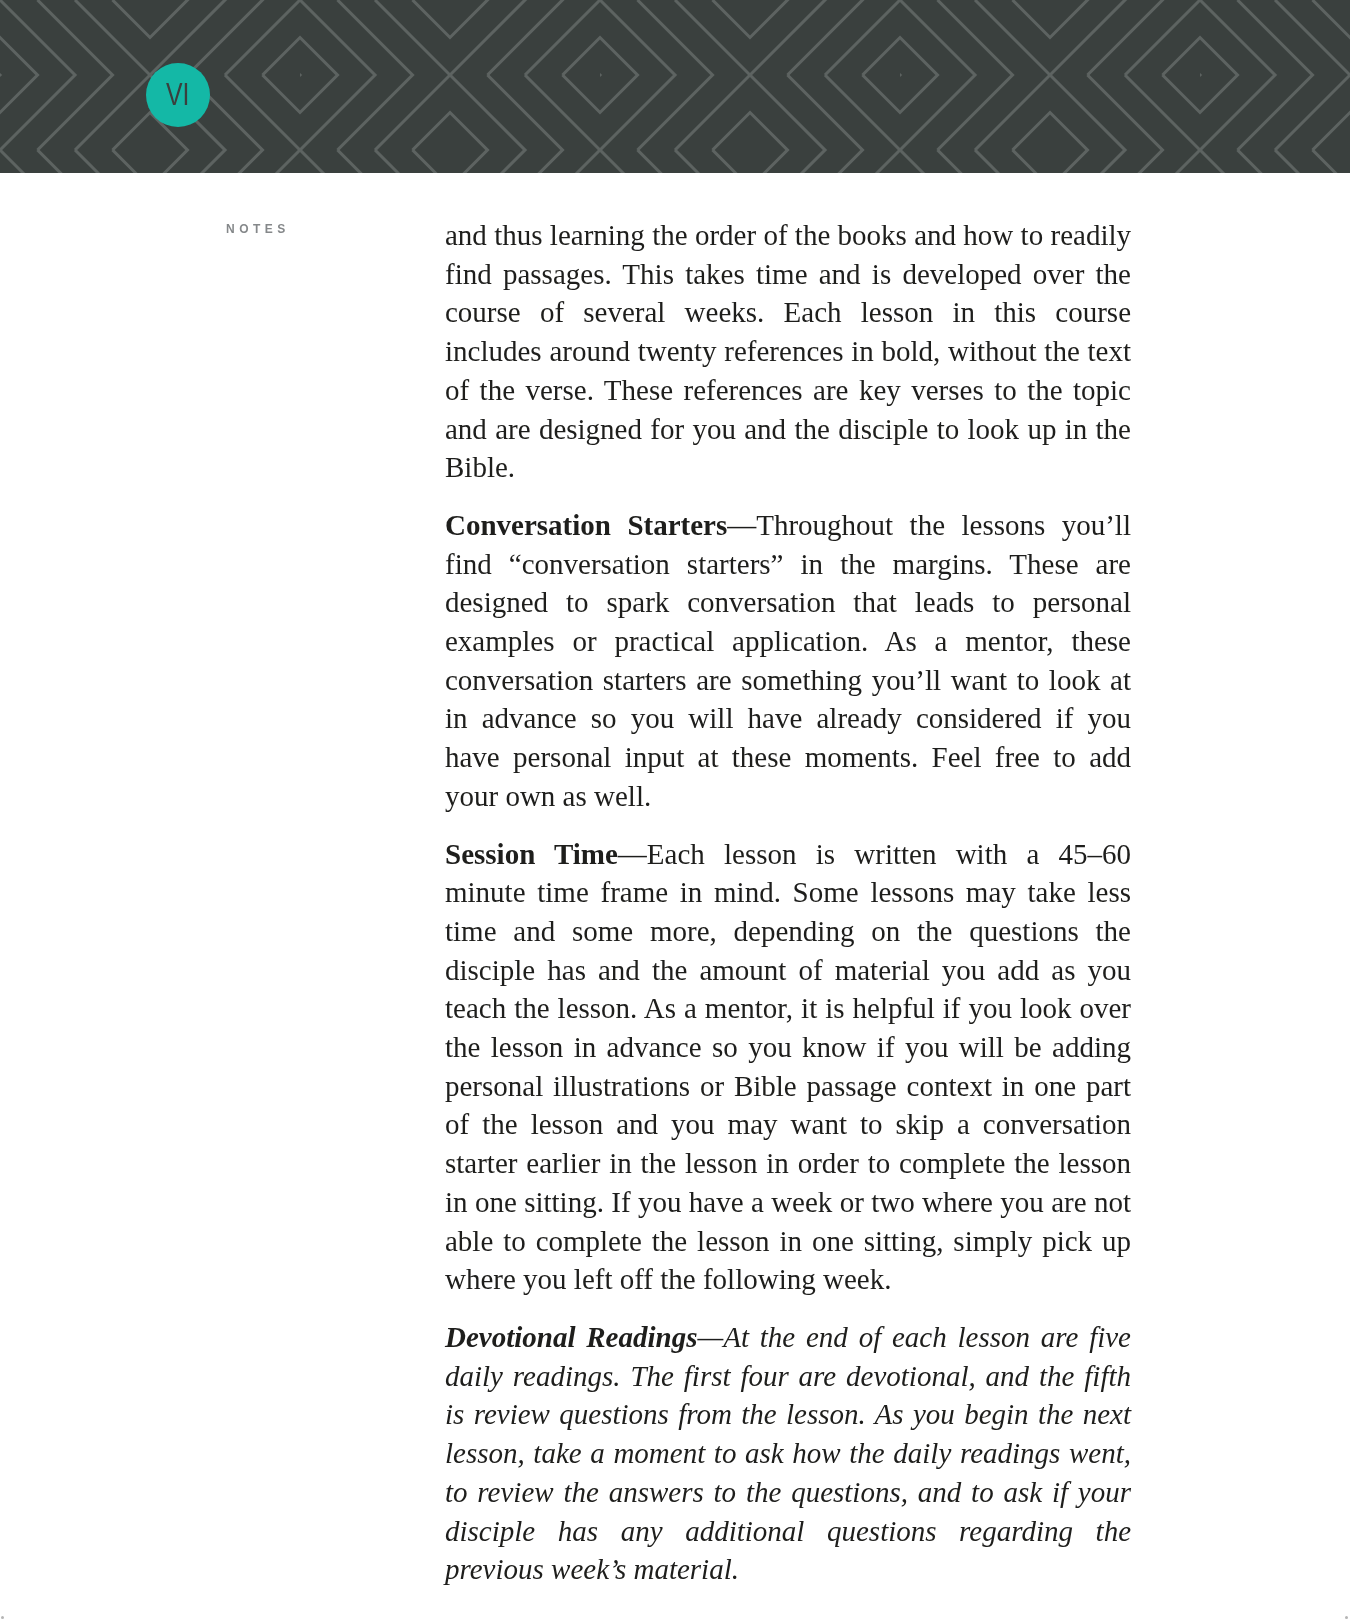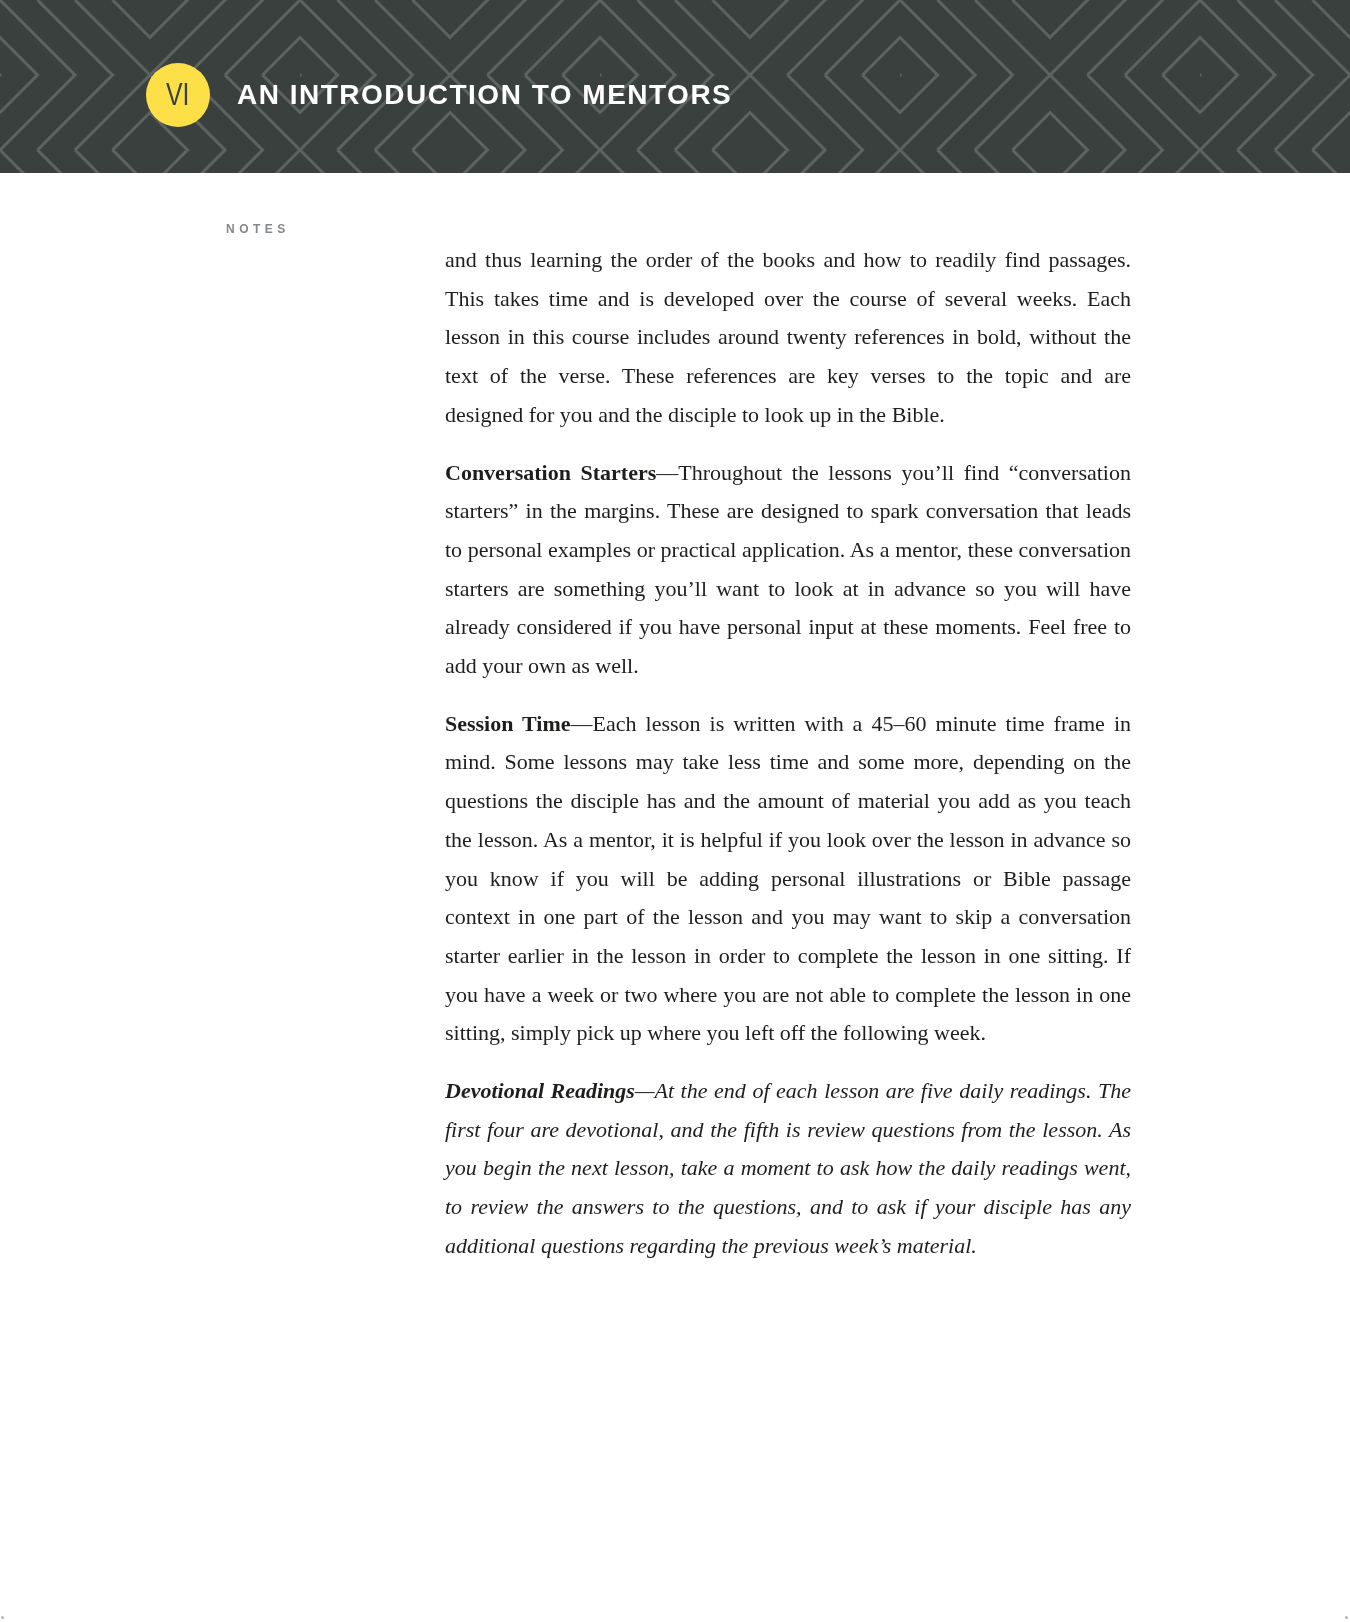--- a/index.html
+++ b/index.html
@@ -26,21 +26,21 @@
     fill: none;
     stroke: var(--pattern-line, #5d6361);
     stroke-width: 3;
   }
   .header-inner {
     position: absolute; inset: 0;
   }
   .badge {
     position: absolute; left: 146px; top: 63px;
     width: 64px; height: 64px;
-    background: #fde047; border-radius: 50%;
+    background: #14b8a6; border-radius: 50%;
     display: flex; align-items: center; justify-content: center;
   }
   .badge span {
     font-family: "Liberation Sans", sans-serif;
     font-weight: 300;
     font-size: 31px;
     color: #3a403e;
     letter-spacing: 0px;
     transform: scaleX(0.8);
   }
@@ -60,24 +60,23 @@
     font-family: "Liberation Sans", sans-serif;
     font-weight: 700;
     font-size: 12px;
     letter-spacing: 4.5px;
     color: #85888a;
   }
   .body-col {
     position: absolute; left: 445px; top: 216px;
     width: 686px;
     color: #1e1e1c;
-    font-size: 22px;
+    font-size: 29px;
     line-height: 38.7px;
     text-align: justify;
-    margin-top: 25px;
   }
   .body-col p { margin-bottom: 19px; }
   .body-col p:last-child { margin-bottom: 0; font-style: italic; }
   .body-col strong { font-weight: 700; }
   
   .crop-mark {
     position: absolute; width: 3px; height: 3px;
     background: #b5b5b5; border-radius: 50%;
   }
   .crop-mark.left  { left: 1px;  top: 1616px; }
@@ -119,21 +118,20 @@
             <path d="M262.5 75 L337.5 150 L262.5 225"></path>
           </g>
         </pattern>
       </defs>
       <rect x="0" y="0" width="1350" height="173" fill="url(#hbp)"></rect>
     </svg>
     <div class="header-inner">
       <div class="badge">
         <span>VI</span>
       </div>
-      <h1 class="chapter-title">AN INTRODUCTION TO MENTORS</h1>
     </div>
   </header>
 
   <aside class="notes-label">NOTES</aside>
 
   <main class="body-col">
     <p><strong></strong><span>and thus learning the order of the books and how to readily find passages. This takes time and is developed over the course of several weeks. Each lesson in this course includes around twenty references in bold, without the text of the verse. These references are key verses to the topic and are designed for you and the disciple to look up in the Bible.</span></p>
     <p><strong>Conversation Starters</strong><span>—Throughout the lessons you’ll find “conversation starters” in the margins. These are designed to spark conversation that leads to personal examples or practical application. As a mentor, these conversation starters are something you’ll want to look at in advance so you will have already considered if you have personal input at these moments. Feel free to add your own as well.</span></p>
     <p><strong>Session Time</strong><span>—Each lesson is written with a 45–60 minute time frame in mind. Some lessons may take less time and some more, depending on the questions the disciple has and the amount of material you add as you teach the lesson. As a mentor, it is helpful if you look over the lesson in advance so you know if you will be adding personal illustrations or Bible passage context in one part of the lesson and you may want to skip a conversation starter earlier in the lesson in order to complete the lesson in one sitting. If you have a week or two where you are not able to complete the lesson in one sitting, simply pick up where you left off the following week.</span></p>
     <p><strong>Devotional Readings</strong><span>—At the end of each lesson are five daily readings. The first four are devotional, and the fifth is review questions from the lesson. As you begin the next lesson, take a moment to ask how the daily readings went, to review the answers to the questions, and to ask if your disciple has any additional questions regarding the previous week’s material.</span></p>

